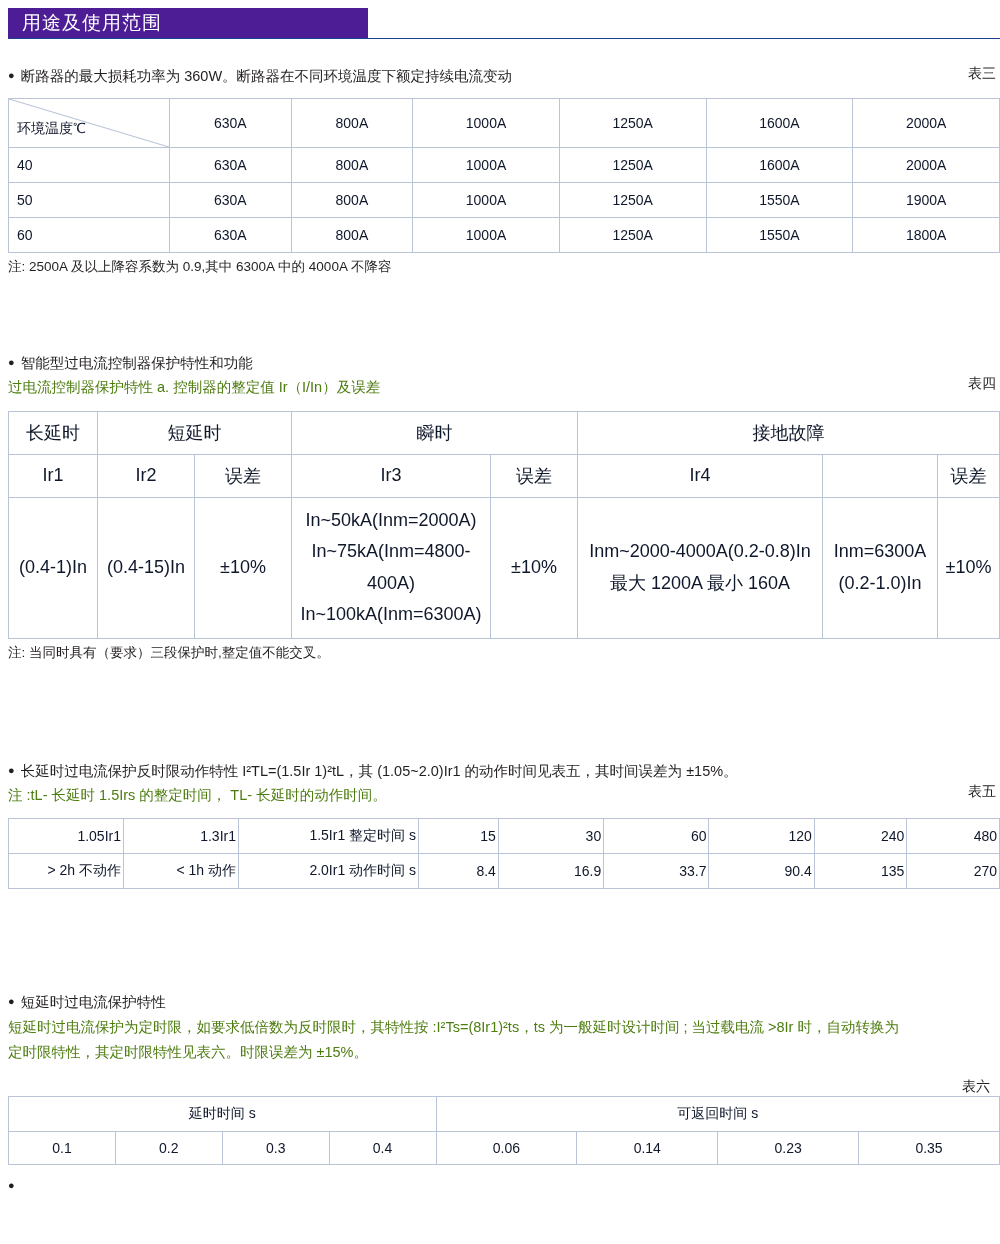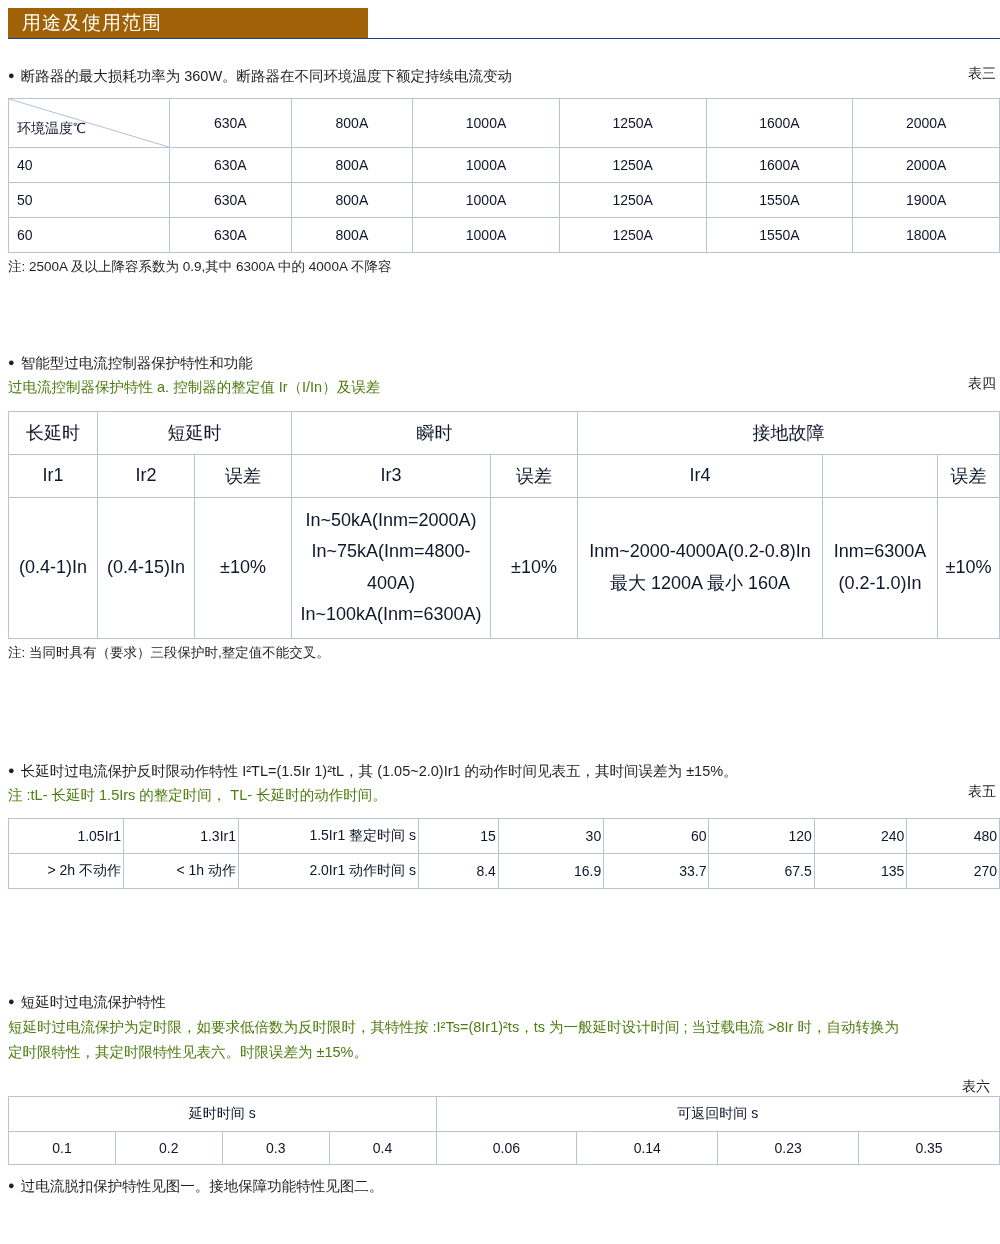--- a/index.html
+++ b/index.html
@@ -21,21 +21,21 @@
     box-sizing: border-box;
     padding: 0 4px;
   }
 
   
   .header-bar {
     position: relative;
     margin: 8px 0 0 4px;
     width: 360px;
     height: 30px;
-    background: #a16207;
+    background: #4c1d95;
     display: flex;
     align-items: center;
   }
   .header-title {
     color: #ffffff;
     font-size: 19px;
     letter-spacing: 1px;
     padding-left: 14px;
     font-weight: normal;
   }
@@ -307,21 +307,21 @@
         <td>240</td>
         <td>480</td>
       </tr>
       <tr>
         <td>&gt; 2h 不动作</td>
         <td>&lt; 1h 动作</td>
         <td>2.0Ir1 动作时间 s</td>
         <td>8.4</td>
         <td>16.9</td>
         <td>33.7</td>
-        <td>67.5</td>
+        <td>90.4</td>
         <td>135</td>
         <td>270</td>
       </tr>
     </tbody>
   </table>
 
   <div class="spacer-lg"></div>
   <div style="height:56px"></div>
 
   <div class="sec">
@@ -351,17 +351,16 @@
         <td>0.35</td>
       </tr>
     </tbody>
   </table>
 
   <div class="spacer-sm"></div>
 
   <div class="sec">
     <div class="bullet-line">
       <span class="bullet">●</span>
-      <span>过电流脱扣保护特性见图一。接地保障功能特性见图二。</span>
     </div>
   </div>
 
 </div>
 
 </body></html>

